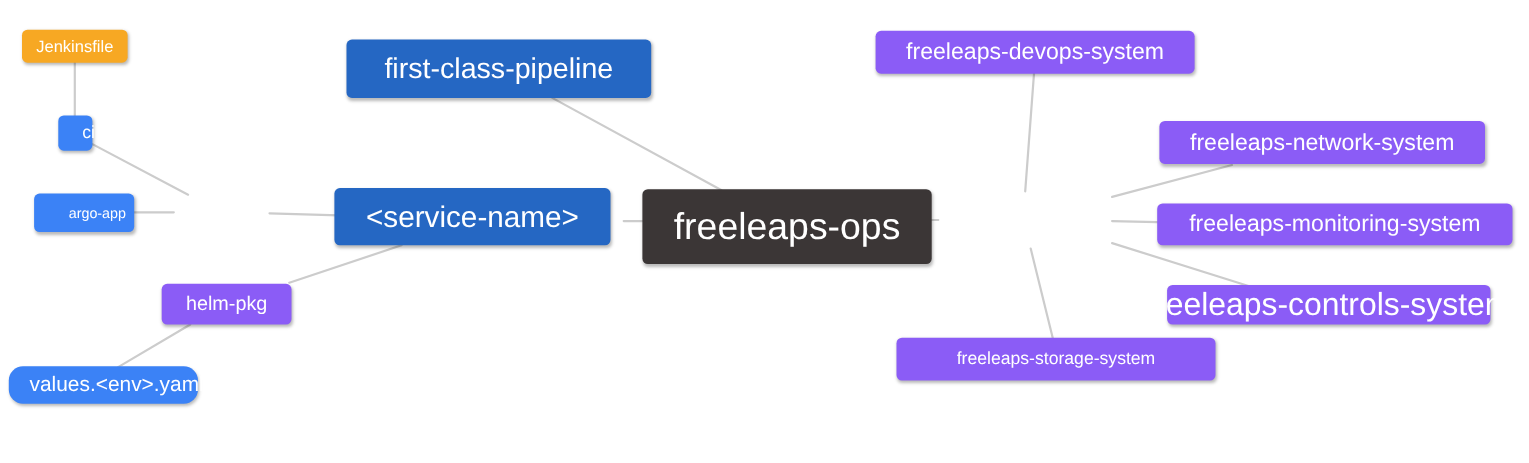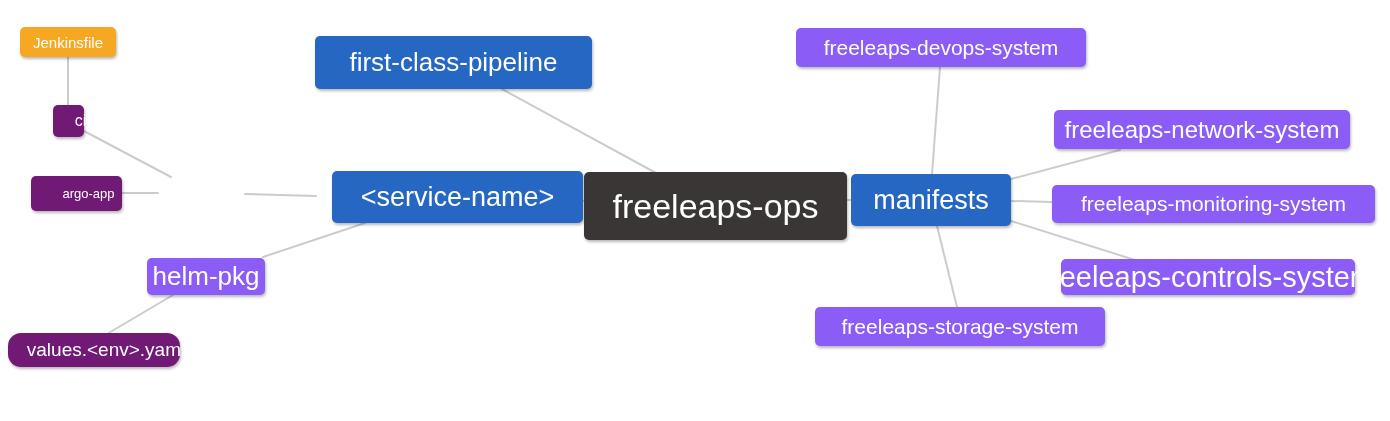--- a/index.html
+++ b/index.html
@@ -36,21 +36,21 @@
     border-radius: 5px;
     box-shadow: 1px 2px 3px rgba(0,0,0,0.28);
     white-space: nowrap;
     box-sizing: border-box;
     cursor: pointer;
     user-select: none;
   }
   .node-root    { background: #3b3636; }
   .node-branch  { background: #2567c3; }
   .node-leaf    { background: #8b5cf6; }
-  .node-file    { background: #701a75; padding-left: 24px; }
+  .node-file    { background: #3b82f6; padding-left: 24px; }
   .node-jenkins { background: #f7a823; }
 </style>
 </head>
 <body>
 
 <div class="canvas">
 
   <svg class="edges" width="1390" height="421" viewBox="0 0 1390 421">
     <line x1="68" y1="57" x2="68" y2="105"></line>
     <line x1="84" y1="131" x2="171" y2="177"></line>
@@ -64,25 +64,24 @@
     <line x1="932" y1="174" x2="940" y2="67"></line>
     <line x1="1011" y1="179" x2="1120" y2="150"></line>
     <line x1="1011" y1="201" x2="1052" y2="202"></line>
     <line x1="1011" y1="221" x2="1135" y2="260"></line>
     <line x1="937" y1="226" x2="957" y2="307"></line>
   </svg>
 
   <div class="node node-jenkins" style="left:20px;  top:27px;  width:96px;  height:30px; font-size:15px;">Jenkinsfile</div>
   <div class="node node-file" style="left:53px;  top:105px; width:31px;  height:32px; font-size:16px;">ci</div>
   <div class="node node-file" style="left:31px;  top:176px; width:91px;  height:35px; font-size:13px;">argo-app</div>
-  <div class="node node-leaf" style="left:147px; top:258px; width:118px; height:37px; font-size:26px;">helm-pkg</div>
+  <div class="node node-leaf" style="left:147px; top:258px; width:118px; height:37px; font-size:18px;">helm-pkg</div>
   <div class="node node-file" style="left:8px;   top:333px; width:172px; height:34px; font-size:19px;border-radius:13px;">values.&lt;env&gt;.yaml</div>
   <div class="node node-branch" style="left:315px; top:36px;  width:277px; height:53px; font-size:26px;">first-class-pipeline</div>
-  <div class="node node-branch" style="left:332px; top:171px; width:251px; height:52px; font-size:27px;">&lt;service-name&gt;</div>
+  <div class="node node-branch" style="left:304px; top:171px; width:251px; height:52px; font-size:27px;">&lt;service-name&gt;</div>
   <div class="node node-root" style="left:584px; top:172px; width:263px; height:68px; font-size:34px;">freeleaps-ops</div>
-  <div class="node node-branch" style="left:851px; top:174px; width:160px; height:52px; font-size:27px;">manifests</div>
   <div class="node node-leaf" style="left:796px; top:28px;  width:290px; height:39px; font-size:21px;">freeleaps-devops-system</div>
-  <div class="node node-leaf" style="left:1054px;top:110px; width:296px; height:39px; font-size:24px;">freeleaps-network-system</div>
+  <div class="node node-leaf" style="left:1054px;top:110px; width:296px; height:39px; font-size:21px;">freeleaps-network-system</div>
   <div class="node node-leaf" style="left:1052px;top:185px; width:323px; height:38px; font-size:21px;">freeleaps-monitoring-system</div>
   <div class="node node-leaf" style="left:1061px;top:259px; width:294px; height:36px; font-size:29px;">freeleaps-controls-system</div>
-  <div class="node node-leaf" style="left:815px; top:307px; width:290px; height:39px; font-size:21px;">freeleaps-storage-system</div>
+  <div class="node node-leaf" style="left:815px; top:307px; width:290px; height:39px; font-size:16px;">freeleaps-storage-system</div>
 
 </div>
 
 </body></html>

